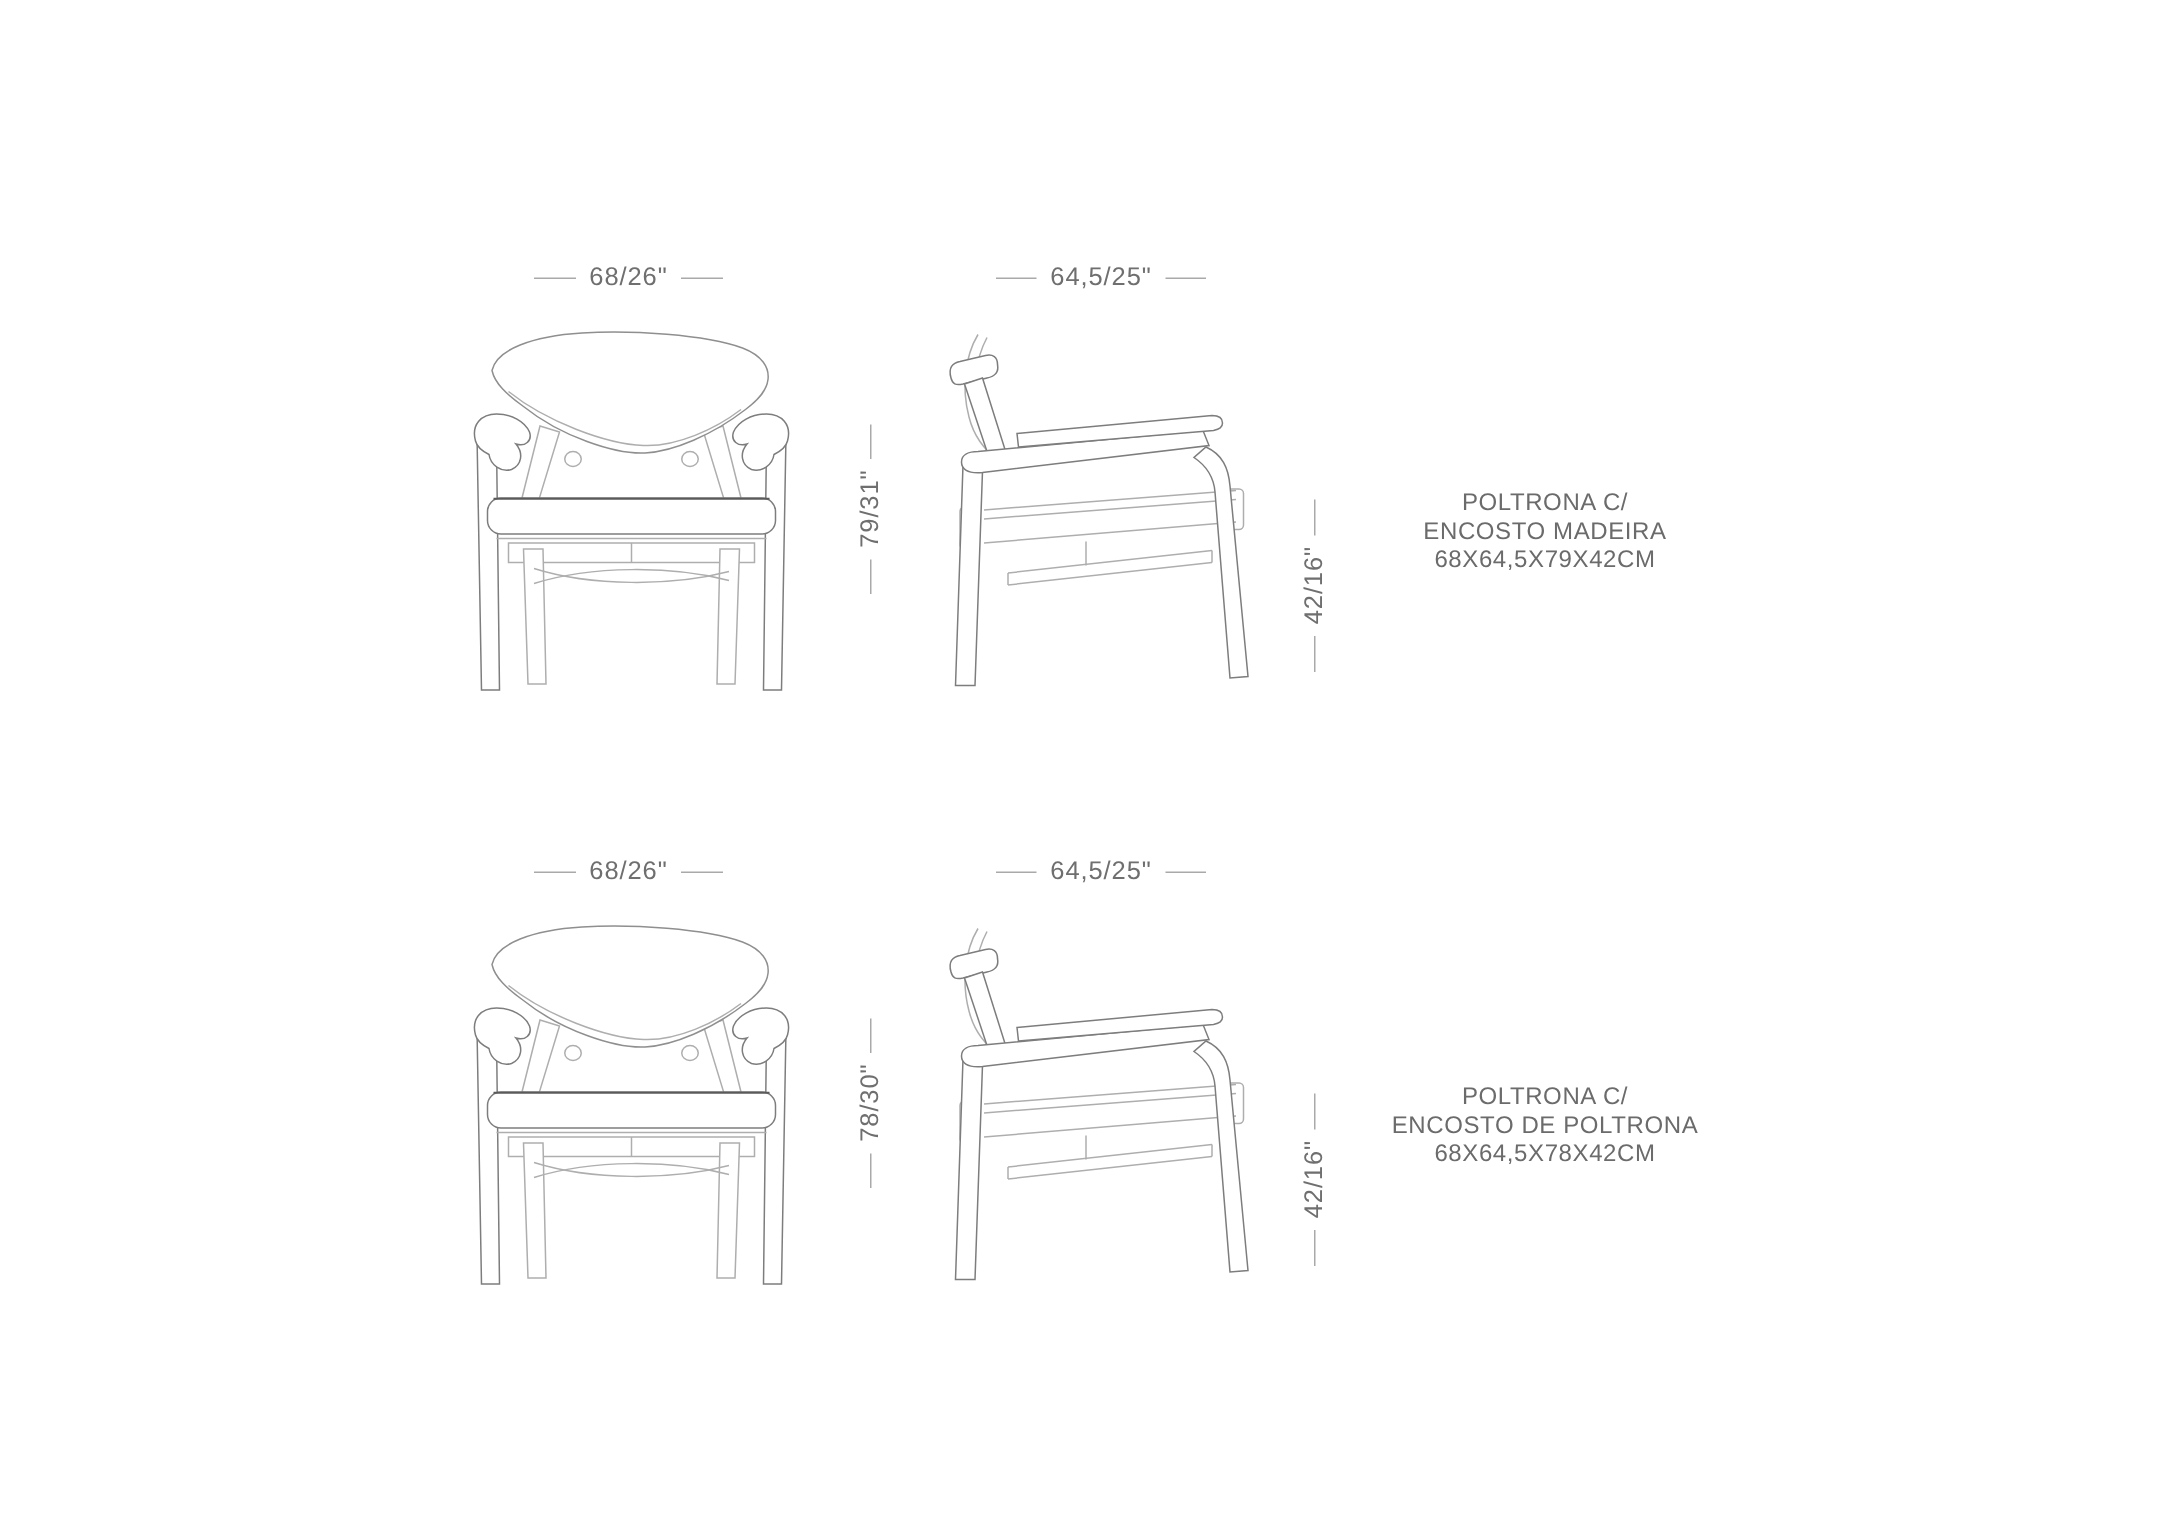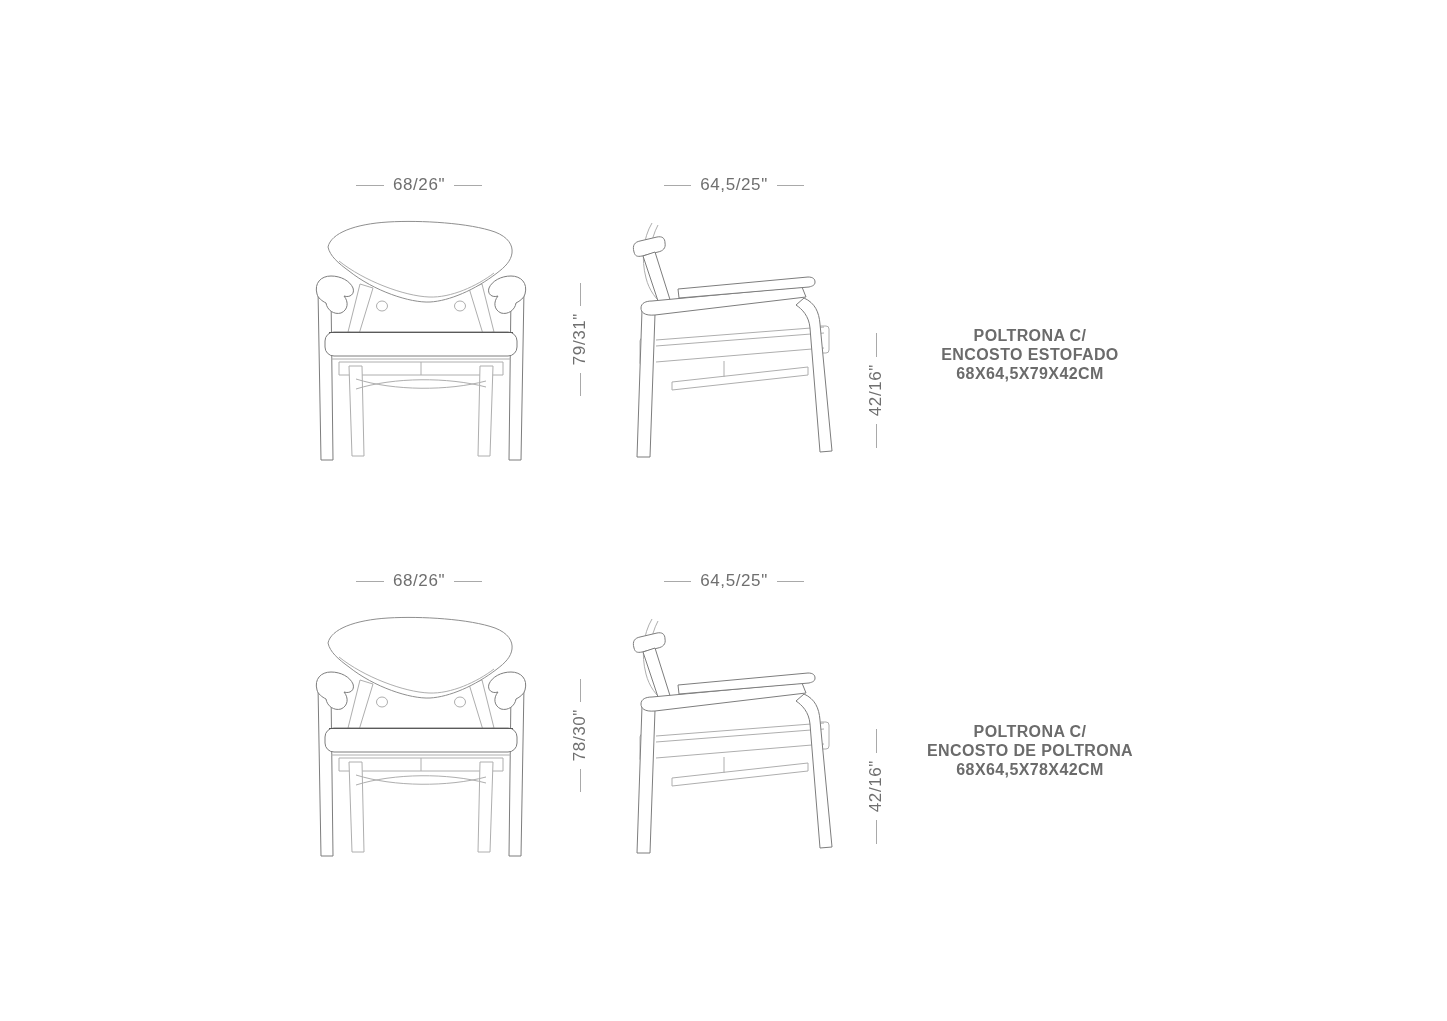--- a/index.html
+++ b/index.html
@@ -49,21 +49,21 @@
     flex: 0 0 auto;
   }
 
   
   .product-label {
     position: absolute;
     width: 210px;
     text-align: center;
     color: #6b6b6b;
     font-size: 16px;
-    font-weight: 700;
+    font-weight: 400;
     letter-spacing: 0.4px;
     line-height: 19px;
     white-space: nowrap;
   }
 
   
   svg { display: block; }
   .ln { stroke: #aeaeae; stroke-width: 1; fill: none; }
   .md { stroke: #7d7d7d; stroke-width: 1; fill: none; }
   .bk { stroke: #8f8f8f; stroke-width: 1; fill: none; }
@@ -170,21 +170,21 @@
     </div>
 
     <div class="vdim" style="left:866px; top:333px; height:115px;">
       <span class="vdash"></span>
       <span class="dim-text vtext">42/16"</span>
       <span class="vdash"></span>
     </div>
 
     <div class="product-label" style="left:925px; top:326px;">
       <div>POLTRONA C/</div>
-      <div>ENCOSTO ESTOFADO</div>
+      <div>ENCOSTO MADEIRA</div>
       <div>68X64,5X79X42CM</div>
     </div>
   </div>
 
   <div class="row r2">
 
     <div class="hdim" style="left:353px; top:176px; width:132px;">
       <span class="hdash"></span>
       <span class="dim-text">68/26"</span>
       <span class="hdash"></span>

